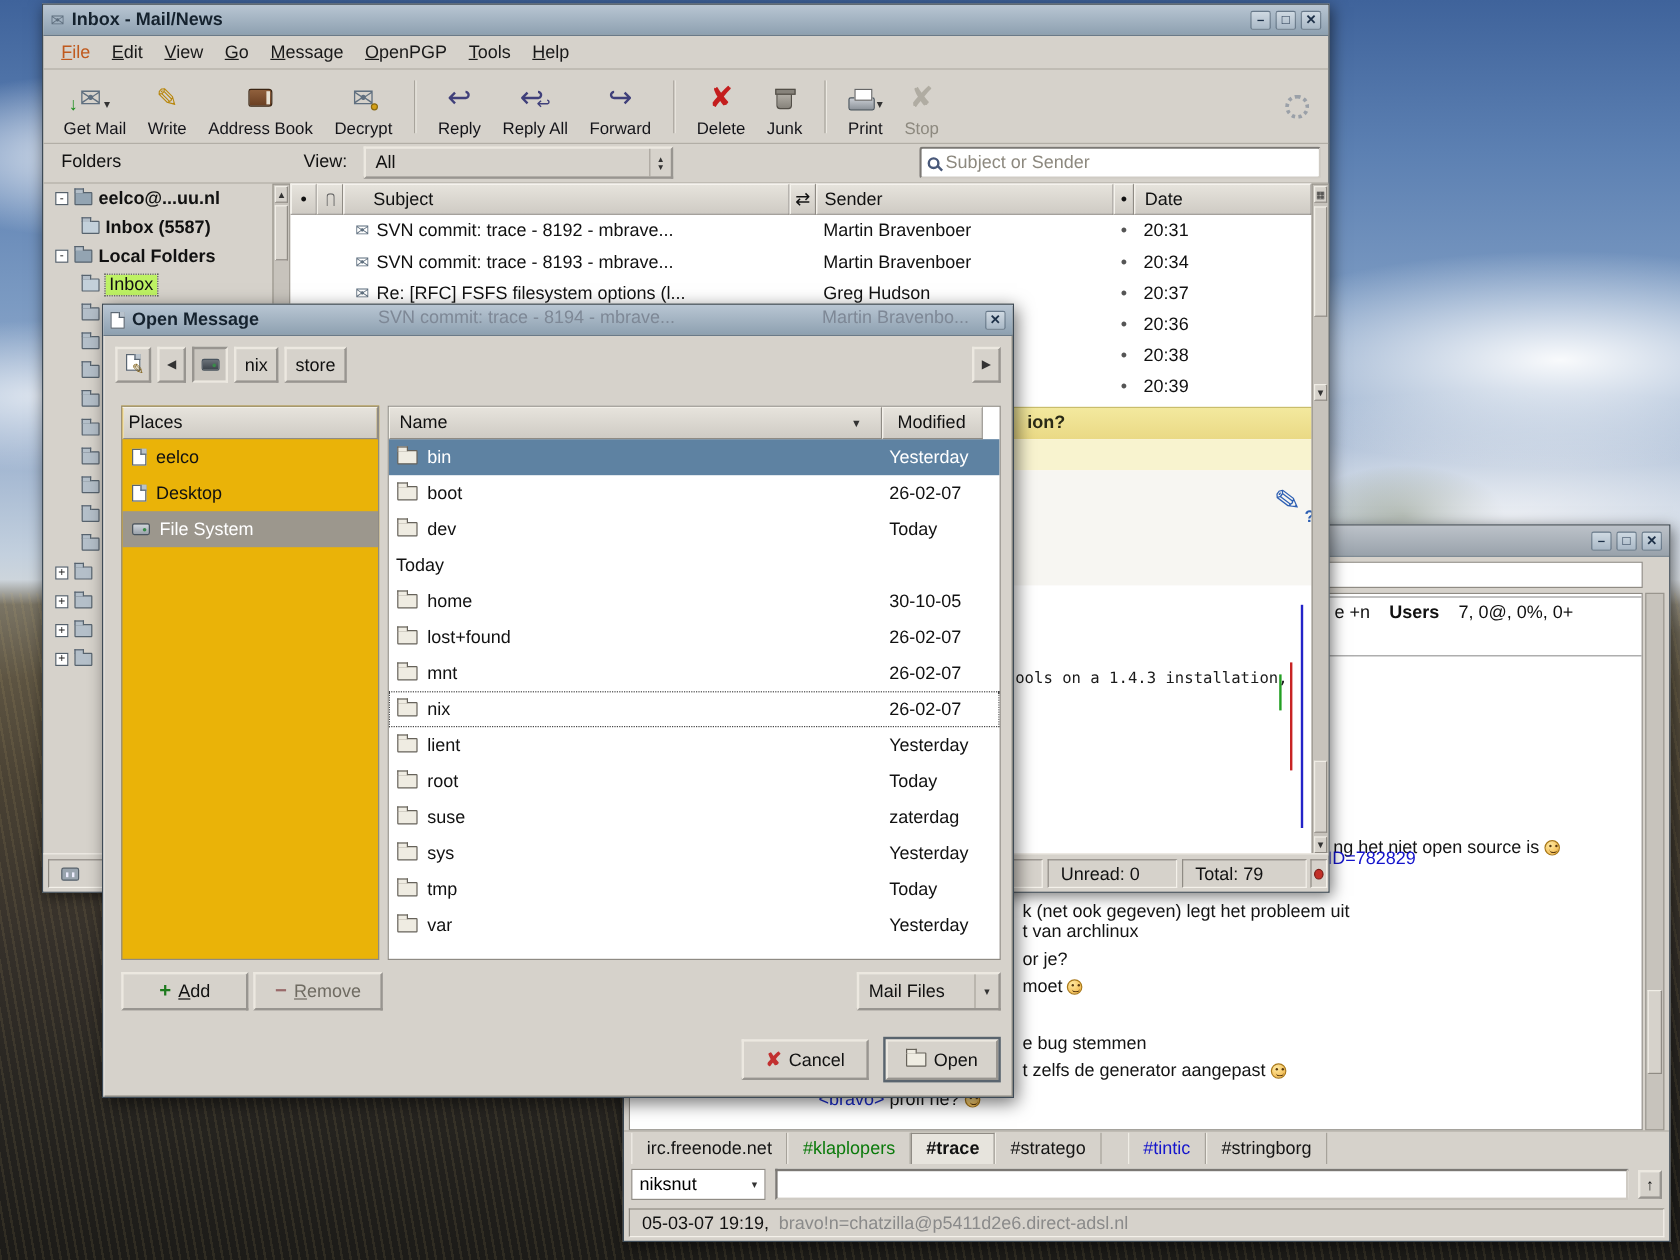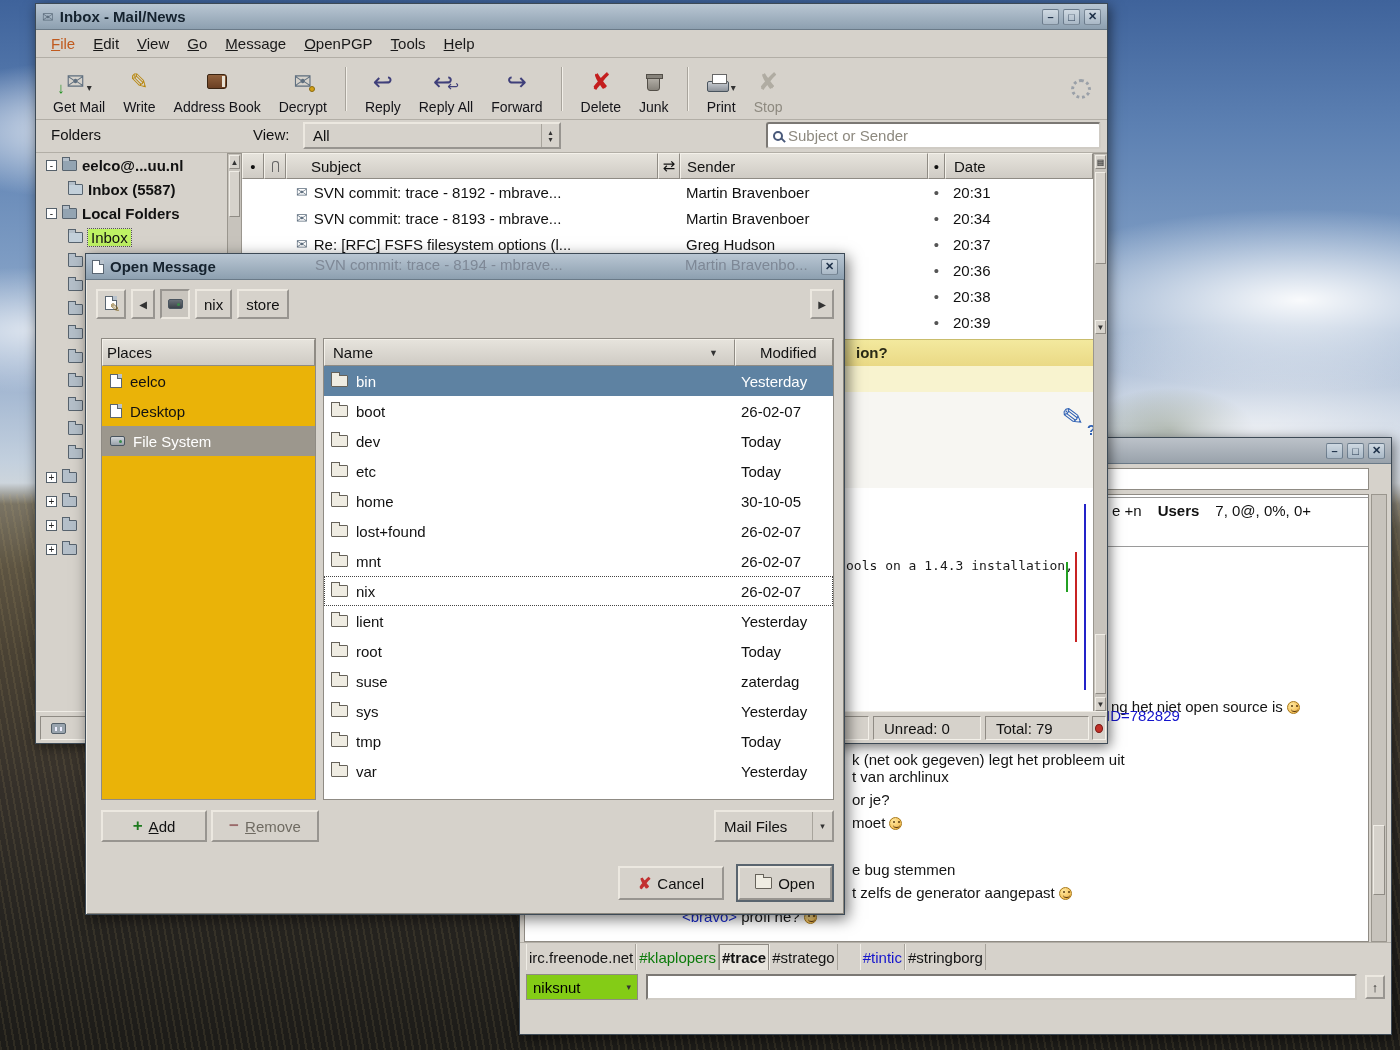--- a/index.html
+++ b/index.html
@@ -78,24 +78,24 @@
   .infobox{position:absolute;left:578px;top:2px;width:268px;height:50px;border:1px solid #9a9a9a;display:flex;align-items:flex-start;gap:16px;padding:4px 8px;font-size:15px;color:#111}
   .infobox b{font-weight:bold}
   .cline{position:absolute;font-size:15px;color:#141414;white-space:nowrap}
   .cline .nick{color:#1a2acc}
   .cline .link{color:#1414cc;text-decoration:none}
   .l0{left:586px;top:203px}.l1{left:581px;top:212px}.l2{left:327px;top:256px}.l3{left:327px;top:273px}
   .l4{left:327px;top:296px}.l5{left:327px;top:319px}.l6{left:327px;top:366px}.l7{left:327px;top:389px}
   .l8{left:157px;top:413px}
   .chat-rail{right:4px;top:56px;width:16px;bottom:92px}
   .irc-tabs{position:absolute;left:0;right:0;bottom:64px;height:28px;border-top:1px solid #b2aea6;display:flex;align-items:flex-end;padding-left:6px}
-  .tab{height:26px;display:flex;align-items:center;padding:0 2px;font-size:15px;border-right:1px solid #a6a29a;border-left:1px solid #f0ede6}
+  .tab{height:26px;display:flex;align-items:center;padding:0 12px;font-size:15px;border-right:1px solid #a6a29a;border-left:1px solid #f0ede6}
   .tab.active{font-weight:bold;background:#e7e4dd;border:1px solid #8f8b84;border-bottom:none}
   .inputrow{position:absolute;left:0;right:0;bottom:30px;height:34px;display:flex;align-items:center;gap:8px;padding:0 6px}
-  .nickbox{width:112px;height:26px;border:1px solid #8f8b84;background:#84cc16;display:flex;align-items:center;padding:0 6px;font-size:15px;gap:4px}
+  .nickbox{width:112px;height:26px;border:1px solid #8f8b84;background:#ffffff;display:flex;align-items:center;padding:0 6px;font-size:15px;gap:4px}
   .nickbox .ar{margin-left:auto;font-size:9px;color:#333}
   .msginput{flex:1;height:26px;background:#fff;border:2px inset #cfcbc4}
   .msginput input{width:100%;height:100%;border:none;outline:none;background:transparent;font:15px "Liberation Sans",sans-serif;padding:0 4px}
   .upbtn{width:20px;height:24px;font-size:13px}
   .ircstatus{position:absolute;left:0;right:0;bottom:0;height:30px;display:flex;align-items:center;padding:2px 4px}
   .ircstatus .scell{flex:1;gap:8px}
   .ircstatus .host{color:#8a8a8a;overflow:hidden;white-space:nowrap}
 
   
   .mail{left:35px;top:3px;width:1073px;height:741px;z-index:20}
@@ -182,21 +182,21 @@
   .typadR{position:relative}
   .minipen{position:absolute;right:-3px;bottom:-2px;font-size:12px;color:#7a5a10}
   .places{position:absolute;left:15px;top:84px;width:215px;height:462px;background:#eab308;border:1px solid #8f8b84;overflow:hidden}
   .phead{height:27px}
   .prow{height:30px;display:flex;align-items:center;gap:8px;padding:0 8px;font-size:15px;color:#111}
   .prow.selected{background:#9c978d;color:#fff}
   .flist{position:absolute;left:237px;top:84px;width:511px;height:462px;background:#fff;border:1px solid #8f8b84;overflow:hidden}
   .fhead{display:flex;height:27px}
   .fh-name{width:411px;padding-left:8px}
   .fh-name .sort{margin-left:auto;margin-right:12px;font-size:9px;color:#333}
-  .fh-mod{width:98px;padding-left:24px}
+  .fh-mod{width:84px;padding-left:12px}
   .frow{height:30px;display:flex;align-items:center;font-size:15px;color:#111}
   .frow .fname{width:411px;display:flex;align-items:center;gap:8px;padding-left:7px}
   .frow .fmod{width:98px;padding-left:6px}
   .frow.selected{background:#5e82a2}
   .frow.selected .fname,.frow.selected .fmod{color:#fff}
   .frow.focused{outline:1px dotted #444;outline-offset:-1px}
   .addbtn{position:absolute;left:15px;top:556px;width:106px;height:32px}
   .rmbtn{position:absolute;left:125px;top:556px;width:108px;height:32px}
   .plus{color:#1e7a1e;font-weight:bold;font-size:17px}
   .minus{color:#9a6a6a;font-weight:bold;font-size:17px}
@@ -262,20 +262,26 @@
   <div class="inputrow">
     <div class="nickbox">
       <span>niksnut</span>
       <span class="ar">▾</span>
     </div>
     <div class="msginput">
       <input value="" style="">
     </div>
     <span class="btn3d upbtn">↑</span>
   </div>
+  <div class="ircstatus">
+    <div class="scell">
+      <span>05-03-07 19:19,</span>
+      <span class="host">bravo!n=chatzilla@p5411d2e6.direct-adsl.nl</span>
+    </div>
+  </div>
 </div>
 
 <div class="window mail">
   <div class="titlebar">
     <span class="env">✉</span>
     <span class="t">Inbox - Mail/News</span>
     <div class="winbtns">
       <span class="winbtn">–</span>
       <span class="winbtn">□</span>
       <span class="winbtn">✕</span>
@@ -702,24 +708,20 @@
 
       <div class="frow">
         <span class="fname">
           <span class="fol"></span>
           <span>dev</span>
         </span>
         <span class="fmod">Today</span>
       </div>
 
       <div class="frow">
-        <span class="fname">
-          <span class="fol"></span>
-          <span>etc</span>
-        </span>
         <span class="fmod">Today</span>
       </div>
 
       <div class="frow">
         <span class="fname">
           <span class="fol"></span>
           <span>home</span>
         </span>
         <span class="fmod">30-10-05</span>
       </div>

